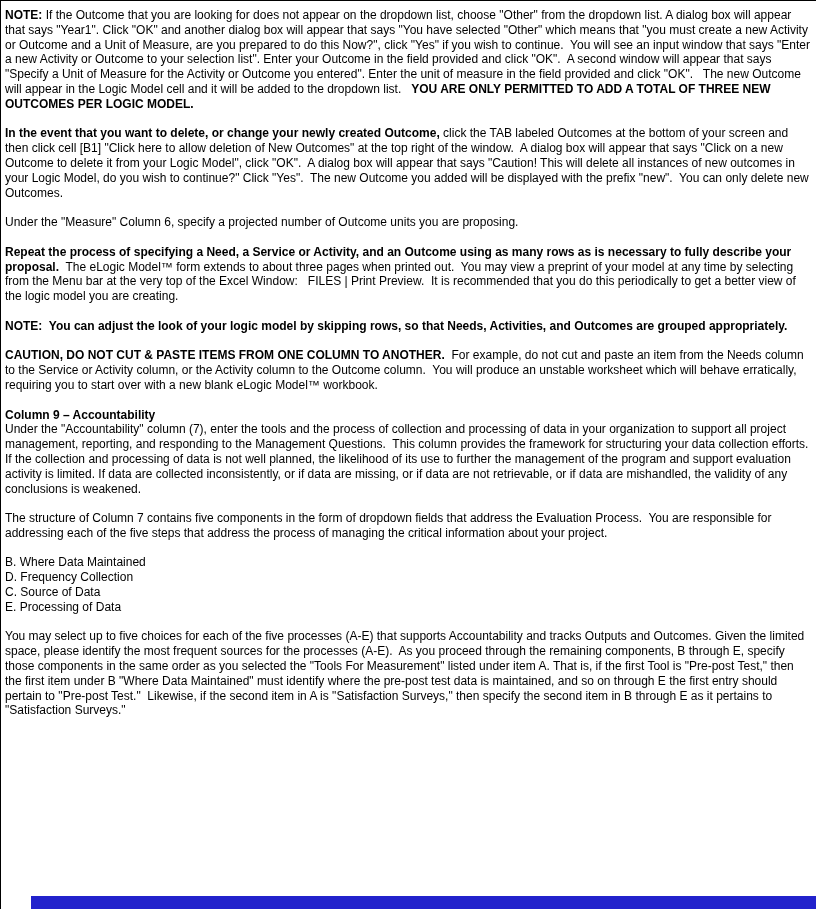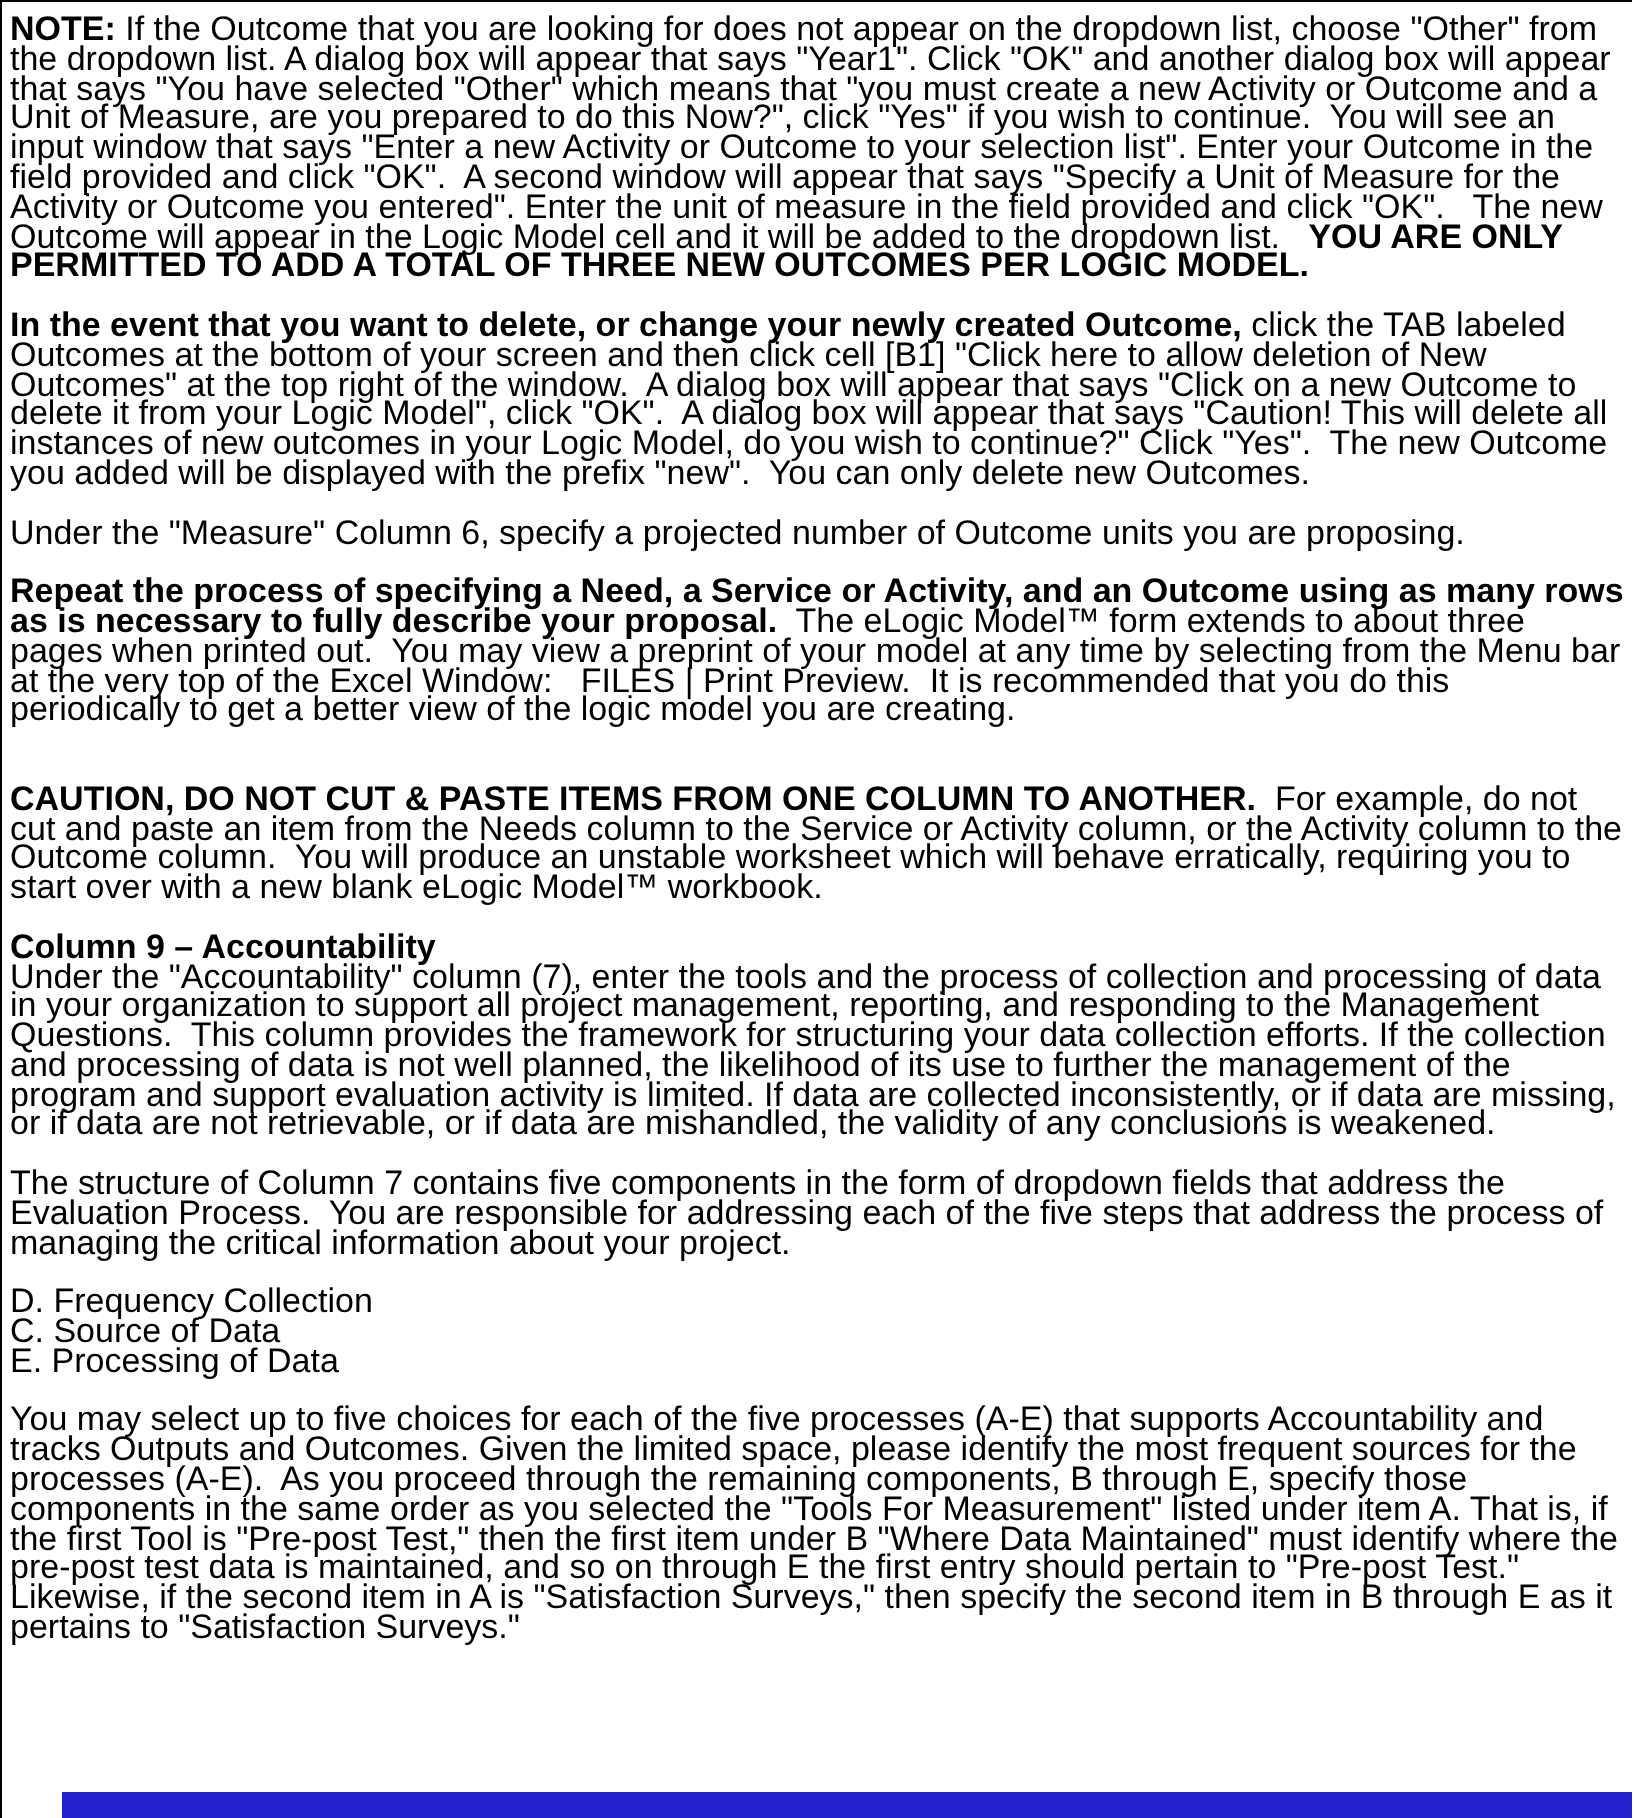--- a/index.html
+++ b/index.html
@@ -7,21 +7,21 @@
     padding: 0;
     background: #ffffff;
   }
   .page {
     position: relative;
     width: 816px;
     height: 909px;
     background: #ffffff;
     color: #000000;
     font-family: "Liberation Sans", sans-serif;
-    font-size: 17px;
+    font-size: 12px;
     line-height: 14.8px;
     overflow: hidden;
     border-top: 1px solid #000000;
     border-left: 1px solid #000000;
     box-sizing: border-box;
   }
   .doc-body {
     padding: 7px 3px 0 4px;
   }
   .para {
@@ -48,28 +48,30 @@
 <div class="page" style="background: rgb(255, 255, 255); color: rgb(0, 0, 0);">
   <div class="doc-body">
       <div class="para"><span class="b">NOTE:</span><span> If the Outcome that you are looking for does not appear on the dropdown list, choose "Other" from the dropdown list. A dialog box will appear that says "Year1". Click "OK" and another dialog box will appear that says "You have selected "Other" which means that "you must create a new Activity or Outcome and a Unit of Measure, are you prepared to do this Now?", click "Yes" if you wish to continue.  You will see an input window that says "Enter a new Activity or Outcome to your selection list". Enter your Outcome in the field provided and click "OK".  A second window will appear that says "Specify a Unit of Measure for the Activity or Outcome you entered". Enter the unit of measure in the field provided and click "OK".   The new Outcome will appear in the Logic Model cell and it will be added to the dropdown list.   </span><span class="b">YOU ARE ONLY PERMITTED TO ADD A TOTAL OF THREE NEW OUTCOMES PER LOGIC MODEL.</span></div>
       <div class="spacer"></div>
       <div class="para"><span class="b">In the event that you want to delete, or change your newly created Outcome,</span><span> click the TAB labeled Outcomes at the bottom of your screen and then click cell [B1] "Click here to allow deletion of New Outcomes" at the top right of the window.  A dialog box will appear that says "Click on a new Outcome to delete it from your Logic Model", click "OK".  A dialog box will appear that says "Caution! This will delete all instances of new outcomes in your Logic Model, do you wish to continue?" Click "Yes".  The new Outcome you added will be displayed with the prefix "new".  You can only delete new Outcomes.</span></div>
       <div class="spacer"></div>
       <div class="para"><span>Under the "Measure" Column 6, specify a projected number of Outcome units you are proposing.</span></div>
       <div class="spacer"></div>
       <div class="para"><span class="b">Repeat the process of specifying a Need, a Service or Activity, and an Outcome using as many rows as is necessary to fully describe your proposal.</span><span>  The eLogic Model™ form extends to about three pages when printed out.  You may view a preprint of your model at any time by selecting from the Menu bar at the very top of the Excel Window:   FILES | Print Preview.  It is recommended that you do this periodically to get a better view of the logic model you are creating.</span></div>
       <div class="spacer"></div>
+      <div class="para"><span class="b">NOTE:  You can adjust the look of your logic model by skipping rows, so that Needs, Activities, and Outcomes are grouped appropriately.</span></div>
       <div class="spacer"></div>
       <div class="para"><span class="b">CAUTION, DO NOT CUT &amp; PASTE ITEMS FROM ONE COLUMN TO ANOTHER.</span><span>  For example, do not cut and paste an item from the Needs column to the Service or Activity column, or the Activity column to the Outcome column.  You will produce an unstable worksheet which will behave erratically, requiring you to start over with a new blank eLogic Model™ workbook.</span></div>
       <div class="spacer"></div>
       <div class="para"><span class="b">Column 9 – Accountability</span></div>
       <div class="para"><span>Under the "Accountability" column (7), enter the tools and the process of collection and processing of data in your organization to support all project management, reporting, and responding to the Management Questions.  This column provides the framework for structuring your data collection efforts. If the collection and processing of data is not well planned, the likelihood of its use to further the management of the program and support evaluation activity is limited. If data are collected inconsistently, or if data are missing, or if data are not retrievable, or if data are mishandled, the validity of any conclusions is weakened.</span></div>
       <div class="spacer"></div>
       <div class="para"><span>The structure of Column 7 contains five components in the form of dropdown fields that address the Evaluation Process.  You are responsible for addressing each of the five steps that address the process of managing the critical information about your project.</span></div>
       <div class="spacer"></div>
+      <div class="para"><span>B. Where Data Maintained</span></div>
       <div class="para"><span>D. Frequency Collection</span></div>
       <div class="para"><span>C. Source of Data</span></div>
       <div class="para"><span>E. Processing of Data</span></div>
       <div class="spacer"></div>
       <div class="para"><span>You may select up to five choices for each of the five processes (A-E) that supports Accountability and tracks Outputs and Outcomes. Given the limited space, please identify the most frequent sources for the processes (A-E).  As you proceed through the remaining components, B through E, specify those components in the same order as you selected the "Tools For Measurement" listed under item A. That is, if the first Tool is "Pre-post Test," then the first item under B "Where Data Maintained" must identify where the pre-post test data is maintained, and so on through E the first entry should pertain to "Pre-post Test."  Likewise, if the second item in A is "Satisfaction Surveys," then specify the second item in B through E as it pertains to "Satisfaction Surveys."</span></div>
     </div>
   <div class="window-strip" style="background: rgb(34, 34, 204);"></div>
 </div>
 
 </body></html>

